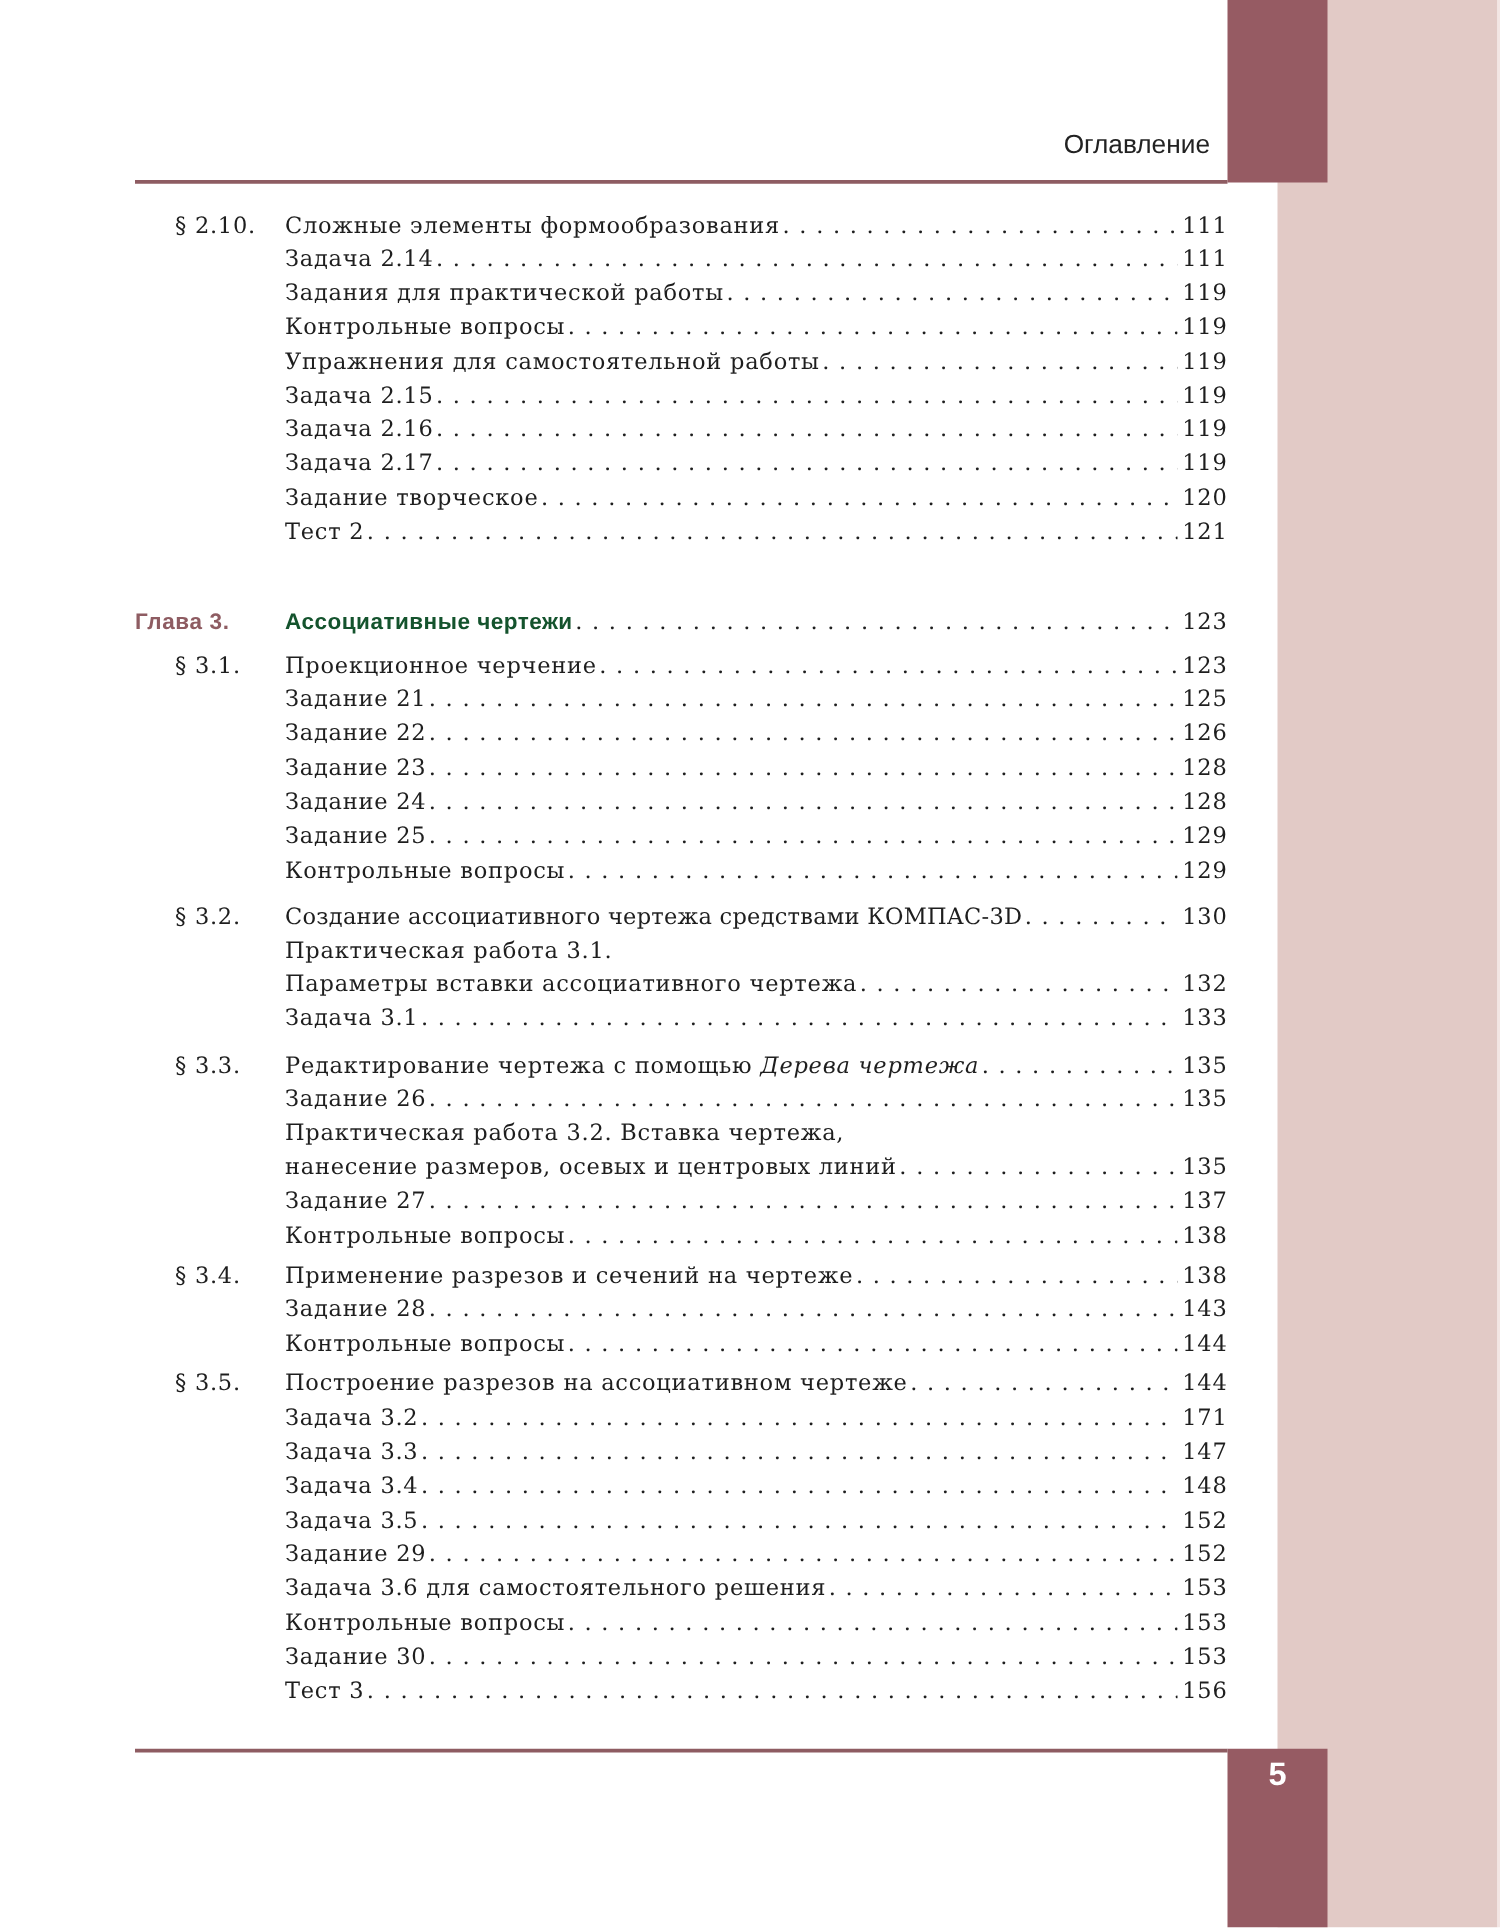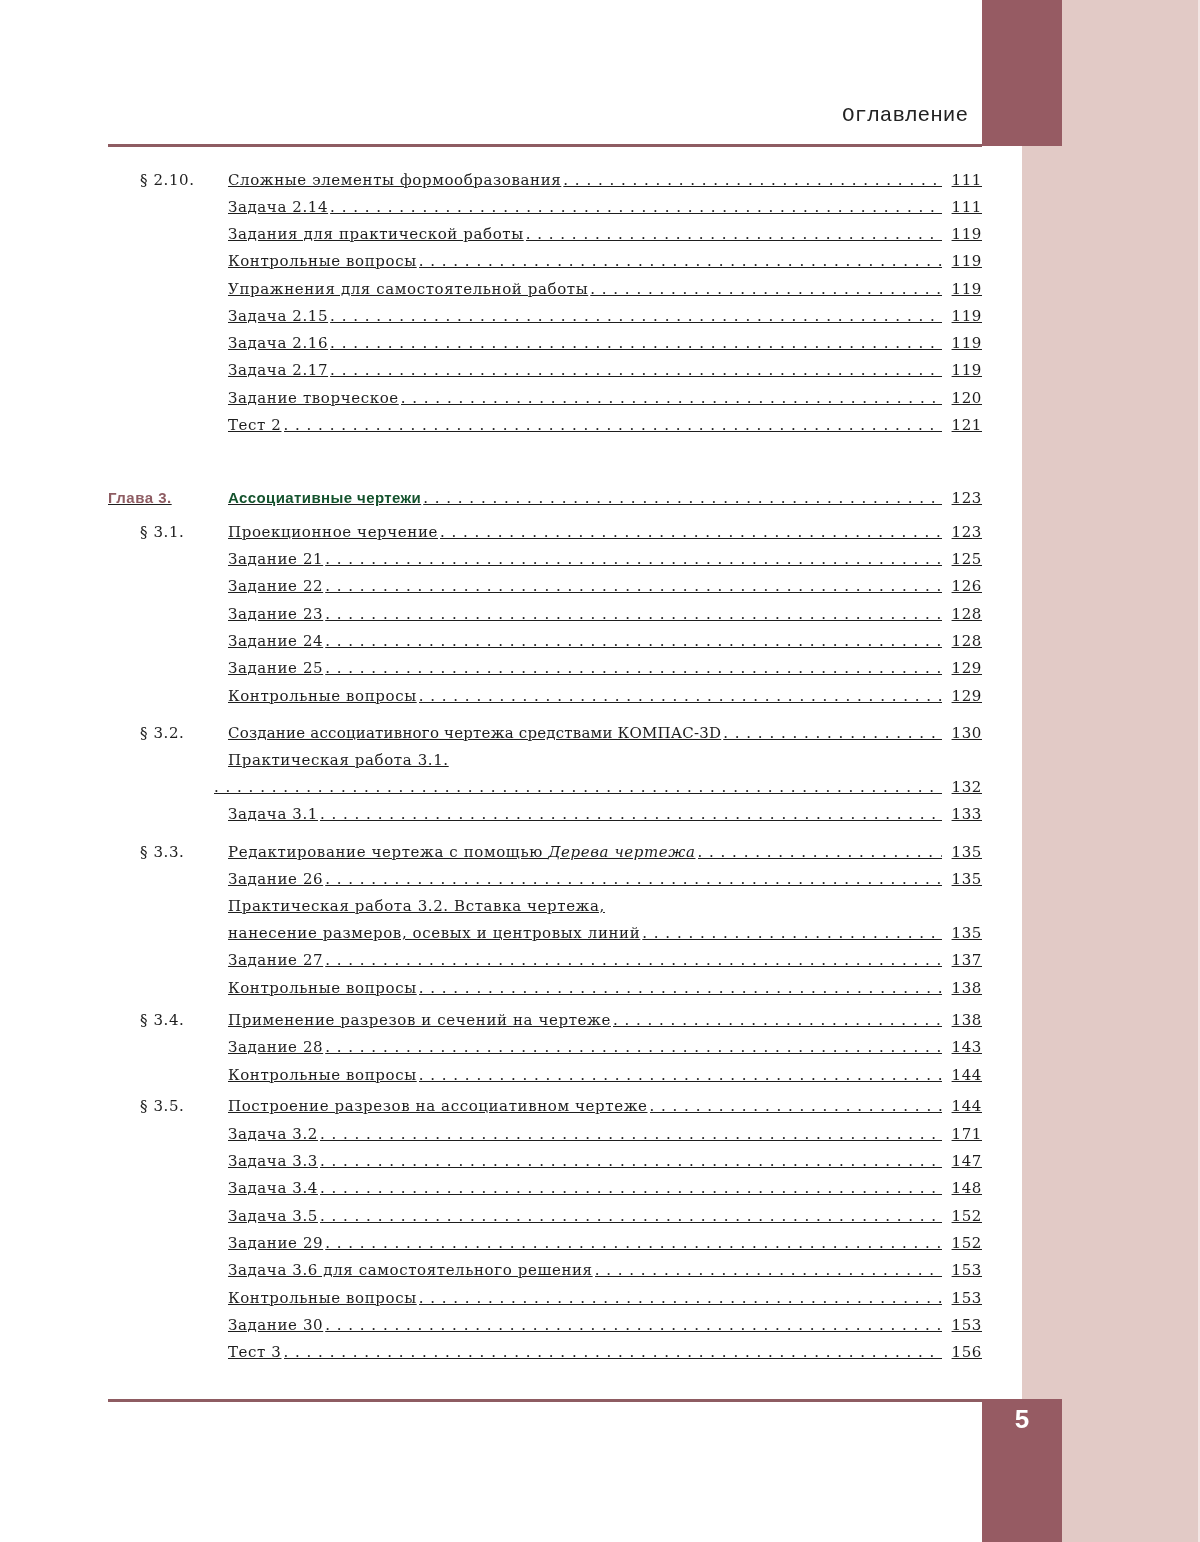--- a/index.html
+++ b/index.html
@@ -5,28 +5,28 @@
   html, body { margin:0; padding:0; }
   body { width:1200px; height:1542px; position:relative; background:#ffffff; overflow:hidden;
          font-family:"DejaVu Serif", serif; color:#1e1e1e; }
   .band-light { position:absolute; left:1022px; top:0; width:176px; height:1542px; background:#e2cac6; }
   .band-edge { position:absolute; left:1198px; top:0; width:2px; height:1542px; background:#f3e6e4; }
   .tab-top { position:absolute; left:982px; top:0; width:80px; height:146px; background:#965b63; }
   .tab-bottom { position:absolute; left:982px; top:1399px; width:80px; height:143px; background:#965b63; }
   .rule { position:absolute; left:108px; width:874px; height:3px; background:#8e5c62; }
   .rule.top { top:144px; }
   .rule.bottom { top:1399px; }
-  .header-title { position:absolute; right:232px; top:104px; font-family:Liberation Mono, monospace;
+  .header-title { position:absolute; right:232px; top:104px; font-family:Liberation Sans, sans-serif;
                   font-size:21px; color:#222; }
   .page-num { position:absolute; left:982px; width:80px; top:1404px; text-align:center;
               font-family:"Liberation Sans", sans-serif; font-weight:bold; font-size:26px; color:#fff; }
 
   .toc { position:absolute; left:108px; top:0; width:874px; }
   .row { position:absolute; left:0; width:874px; height:27px; display:flex; align-items:baseline;
-         font-size:15px; line-height:27px; letter-spacing:0.6px;text-decoration:underline; }
+         font-size:18px; line-height:27px; letter-spacing:0.6px; }
   .num { width:104px; flex:none; text-align:right; padding-right:0; box-sizing:border-box; }
   .num span { display:inline-block; width:72px; text-align:left; }
   .title { flex:none; white-space:nowrap; margin-left:16px; }
   .dots { flex:1 1 auto; overflow:hidden; white-space:nowrap; margin:0 2px; letter-spacing:5.5px; }
   .dots::before { content:". . . . . . . . . . . . . . . . . . . . . . . . . . . . . . . . . . . . . . . . . . . . . . . . . . . . . . . . . . . . . . . . . . . . . . . . . . . . . . . . . . . . . . . . . . . . . . . . . . . . . . . . . . . . . . . . . . . . . . . . . . . . . . . . . . ."; letter-spacing:0; word-spacing:2px; }
   .page { flex:none; text-align:right; min-width:38px; }
   .chapter .chap-label { font-family:"Liberation Sans", sans-serif; font-weight:bold; color:#8e5c62;
                          width:104px; flex:none; letter-spacing:0.5px; }
   .chapter .title { font-family:"Liberation Sans", sans-serif; font-weight:bold; color:#14532d; letter-spacing:0.4px; }
   i { font-style:italic; }
@@ -162,20 +162,21 @@
     <div class="title" style="letter-spacing:0.2px">Создание ассоциативного чертежа средствами КОМПАС-3D</div>
     <div class="dots"></div>
     <div class="page">130</div>
   </div>
   <div class="row" style="top:747px">
       <div class="num"></div>
       <div class="title">Практическая работа 3.1.</div>
     </div>
   <div class="row" style="top:774px">
       <div class="num"></div>
+      <div class="title">Параметры вставки ассоциативного чертежа</div>
       <div class="dots"></div>
       <div class="page">132</div>
     </div>
   <div class="row" style="top:801px">
       <div class="num"></div>
       <div class="title">Задача 3.1</div>
       <div class="dots"></div>
       <div class="page">133</div>
     </div>
 

